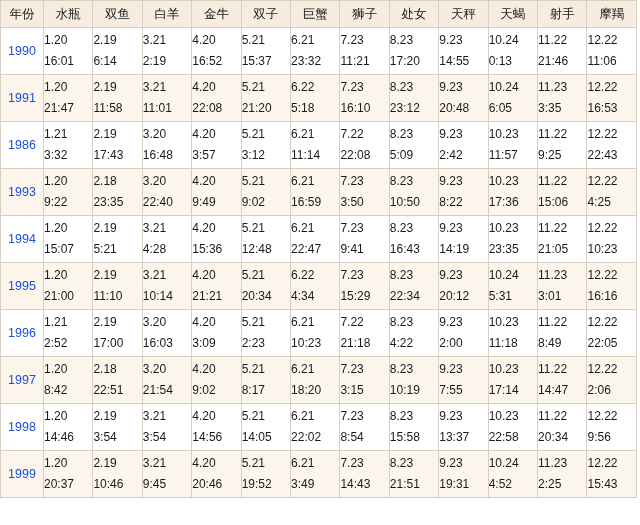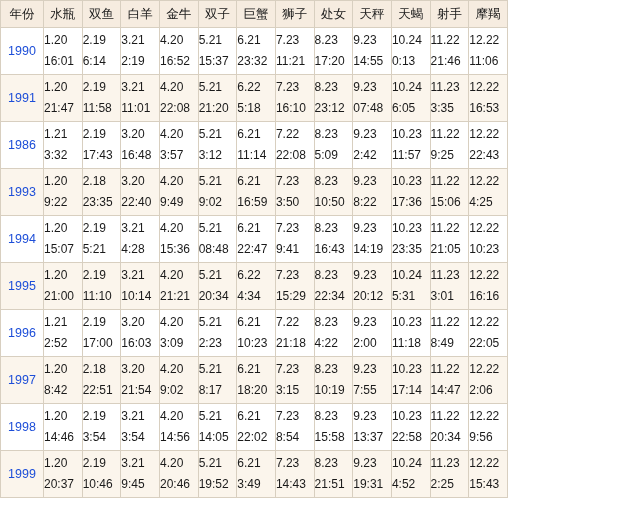--- a/index.html
+++ b/index.html
@@ -9,21 +9,21 @@
   }
   body {
     width: 640px;
     height: 525px;
     font-family: "Liberation Sans", sans-serif;
     color: #222222;
     overflow: hidden;
   }
   table.zodiac {
     border-collapse: collapse;
-    width: 508px;
+    width: 637px;
     table-layout: fixed;
   }
   table.zodiac th, table.zodiac td {
     border: 1px solid #d8cfc0;
     padding: 0;
     vertical-align: middle;
   }
   thead th {
     background: #f6ece0;
     height: 26px;
@@ -169,21 +169,21 @@
       <td class="sign-cell">
         <div class="date-line">7.23</div>
         <div class="time-line">16:10</div>
       </td>
       <td class="sign-cell">
         <div class="date-line">8.23</div>
         <div class="time-line">23:12</div>
       </td>
       <td class="sign-cell">
         <div class="date-line">9.23</div>
-        <div class="time-line">07:48</div>
+        <div class="time-line">20:48</div>
       </td>
       <td class="sign-cell">
         <div class="date-line">10.24</div>
         <div class="time-line">6:05</div>
       </td>
       <td class="sign-cell">
         <div class="date-line">11.23</div>
         <div class="time-line">3:35</div>
       </td>
       <td class="sign-cell">
@@ -309,21 +309,21 @@
       <td class="sign-cell">
         <div class="date-line">3.21</div>
         <div class="time-line">4:28</div>
       </td>
       <td class="sign-cell">
         <div class="date-line">4.20</div>
         <div class="time-line">15:36</div>
       </td>
       <td class="sign-cell">
         <div class="date-line">5.21</div>
-        <div class="time-line">08:48</div>
+        <div class="time-line">12:48</div>
       </td>
       <td class="sign-cell">
         <div class="date-line">6.21</div>
         <div class="time-line">22:47</div>
       </td>
       <td class="sign-cell">
         <div class="date-line">7.23</div>
         <div class="time-line">9:41</div>
       </td>
       <td class="sign-cell">

